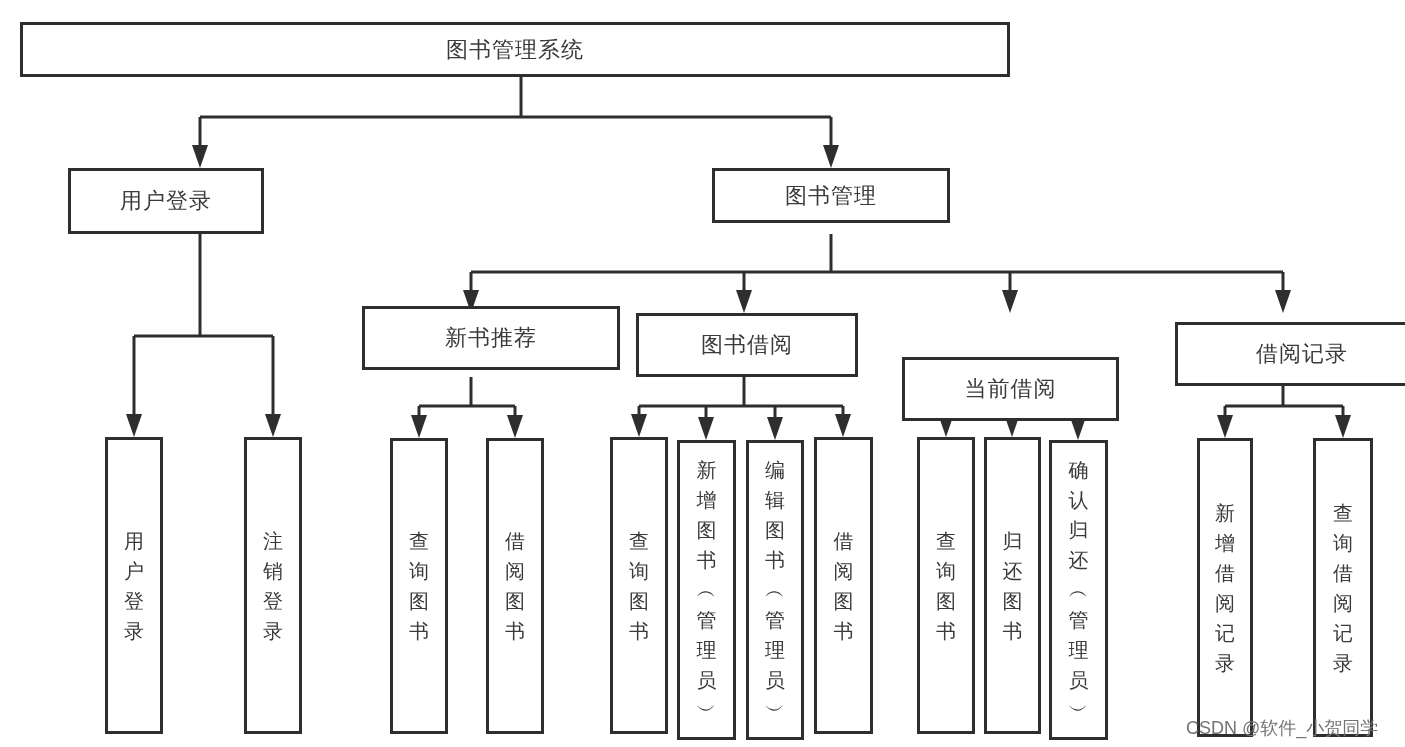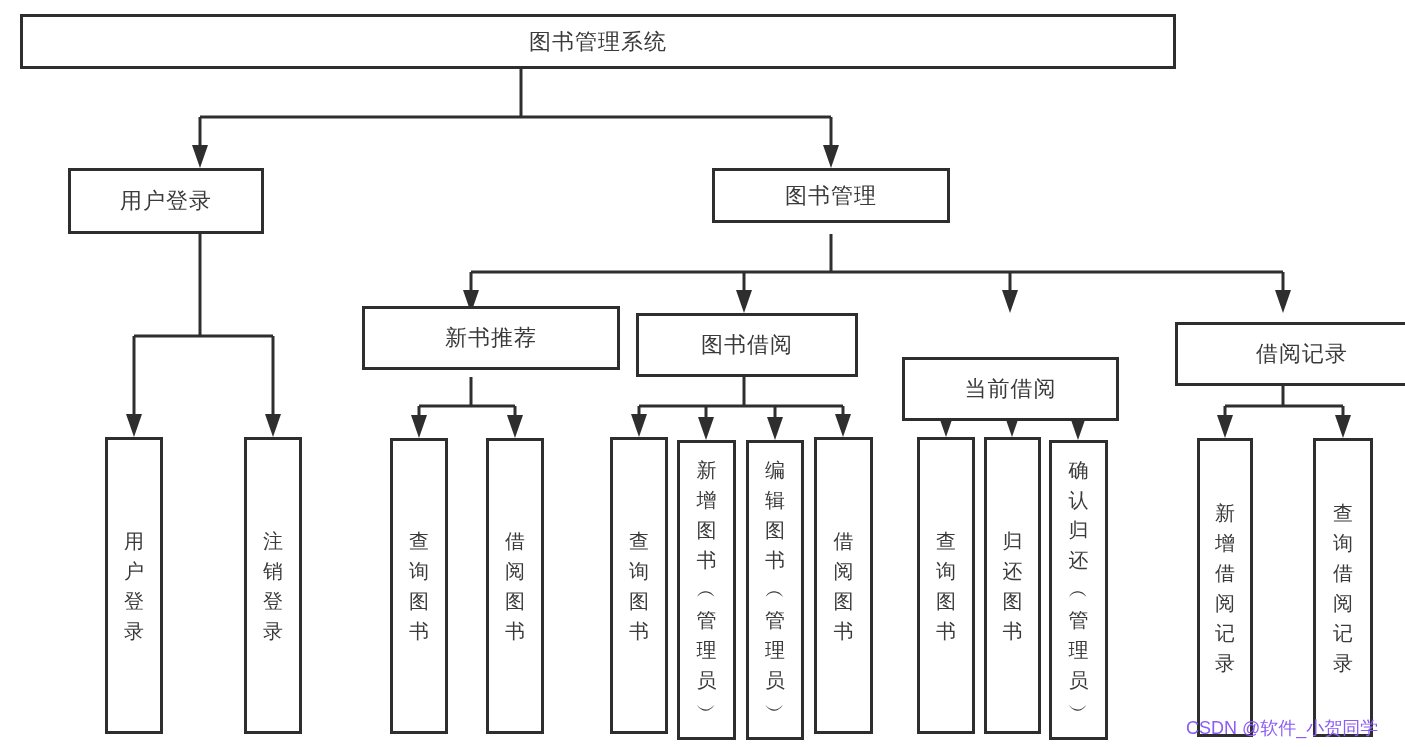--- a/index.html
+++ b/index.html
@@ -50,21 +50,21 @@
     height: 30px;
     line-height: 30px;
     text-align: center;
   }
   .watermark {
     position: absolute;
     left: 1186px;
     top: 718px;
     font-size: 18px;
     line-height: 20px;
-    color: #8b5cf6;
+    color: #737373;
     white-space: nowrap;
     z-index: 5;
   }
 </style>
 </head>
 <body>
 
 <div class="canvas">
 
   <svg class="connectors" width="1405" height="747" viewBox="0 0 1405 747">
@@ -126,21 +126,21 @@
       <polygon points="767,417 783,417 775,440"></polygon>
       <polygon points="835,414 851,414 843,437"></polygon>
       <polygon points="938,414 954,414 946,437"></polygon>
       <polygon points="1004,414 1020,414 1012,437"></polygon>
       <polygon points="1070,417 1086,417 1078,440"></polygon>
       <polygon points="1217,415 1233,415 1225,438"></polygon>
       <polygon points="1335,415 1351,415 1343,438"></polygon>
     </g>
   </svg>
 
-  <div class="box hbox" style="left:20px; top:14px; width:1156px; height:55px;">
+  <div class="box hbox" style="left:20px; top:22px; width:990px; height:55px;">
     <span>图书管理系统</span>
   </div>
 
   <div class="box hbox" style="left:68px; top:168px; width:196px; height:66px;text-align:right;">
     <span>用户登录</span>
   </div>
   <div class="box hbox" style="left:712px; top:168px; width:238px; height:55px;">
     <span>图书管理</span>
   </div>
 

